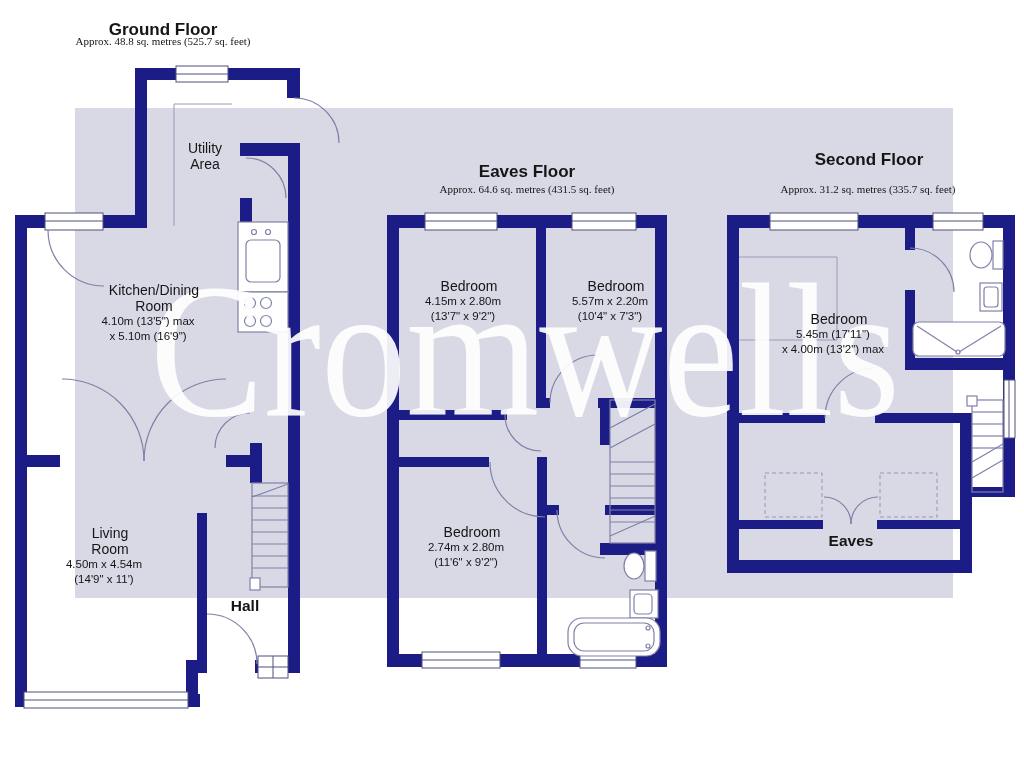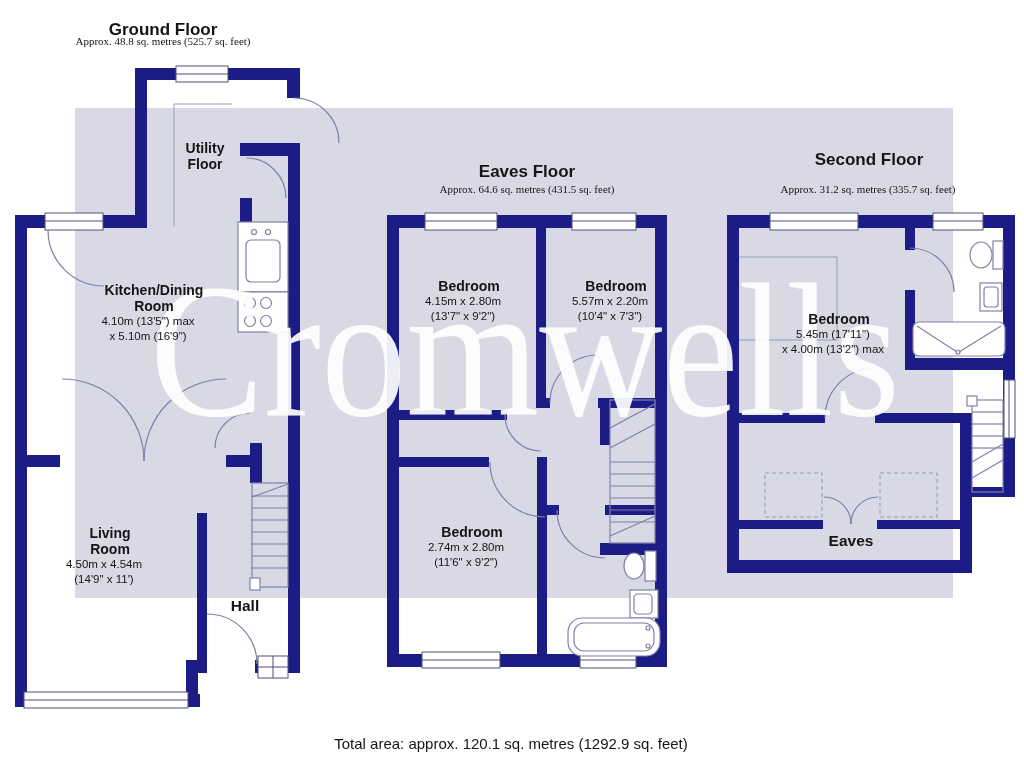--- a/index.html
+++ b/index.html
@@ -12,21 +12,21 @@
   .win{fill:#ffffff;stroke:#50507a;stroke-width:1;}
   .winline{stroke:#50507a;stroke-width:1;}
   .fix{fill:#ffffff;stroke:#8080a8;stroke-width:1.2;}
   .dash{fill:none;stroke:#9595b5;stroke-width:1;stroke-dasharray:4 3;}
   .watermark{font-family:"Liberation Serif", serif;fill:#ffffff;opacity:0.92;}
   .labels{position:absolute;left:0;top:0;width:100%;height:100%;}
   .lbl{position:absolute;transform:translate(-50%,-50%);text-align:center;white-space:nowrap;}
   .lbl span{display:block;}
   .ttl{font-size:17px;font-weight:bold;}
   .sub{font-size:11px;font-family:Liberation Serif, serif;}
-  .rn{font-size:14px;font-weight:bold;line-height:16px;margin-left:12px;}
+  .rn{font-size:14px;font-weight:normal;line-height:16px;margin-left:12px;}
   .rn-big{font-size:15.5px;font-weight:bold;text-align:right;}
   .dim{font-size:11.5px;line-height:15px;}
   .total{font-size:15px;}
 </style>
 </head>
 <body>
 
 <div class="page">
 
 <svg class="plan-svg" width="1024" height="768" viewBox="0 0 1024 768">
@@ -258,21 +258,21 @@
 
   <div class="lbl" style="left:163px;top:30px">
         <span class="ttl">Ground Floor</span>
       </div>
   <div class="lbl" style="left:163px;top:41px">
         <span class="sub">Approx. 48.8 sq. metres (525.7 sq. feet)</span>
       </div>
 
   <div class="lbl" style="left:199px;top:156px">
     <span class="rn">Utility</span>
-    <span class="rn">Floor</span>
+    <span class="rn">Area</span>
   </div>
 
   <div class="lbl" style="left:148px;top:313px">
     <span class="rn">Kitchen/Dining</span>
     <span class="rn">Room</span>
     <span class="dim">4.10m (13'5") max</span>
     <span class="dim">x 5.10m (16'9")</span>
   </div>
 
   <div class="lbl" style="left:104px;top:556px">
@@ -321,18 +321,15 @@
   <div class="lbl" style="left:833px;top:334px">
     <span class="rn">Bedroom</span>
     <span class="dim">5.45m (17'11")</span>
     <span class="dim">x 4.00m (13'2") max</span>
   </div>
 
   <div class="lbl" style="left:851px;top:541px">
         <span class="rn-big">Eaves</span>
       </div>
 
-  <div class="lbl" style="left:511px;top:743px">
-        <span class="total">Total area: approx. 120.1 sq. metres (1292.9 sq. feet)</span>
-      </div>
 
 </div>
 </div>
 
 </body></html>

